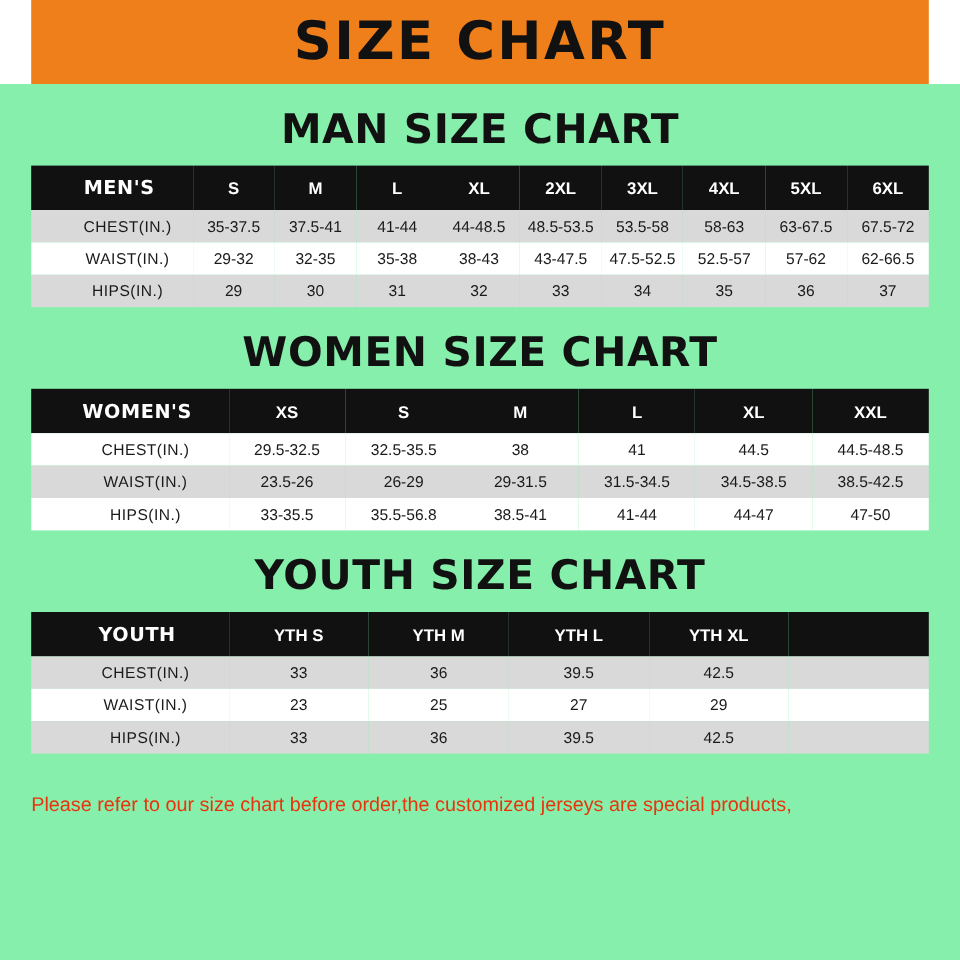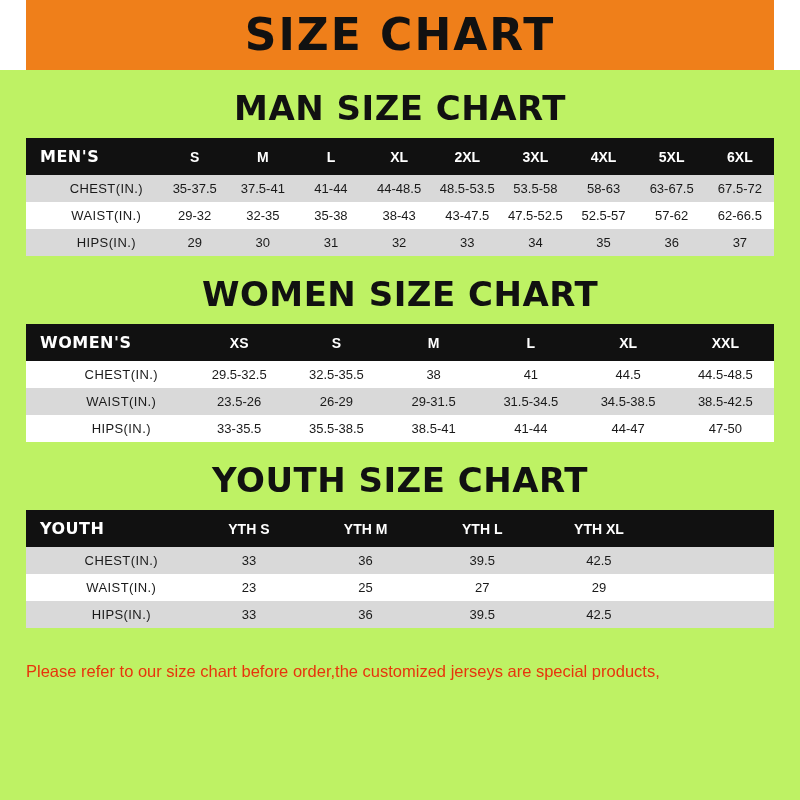--- a/index.html
+++ b/index.html
@@ -11,21 +11,21 @@
     height: 800px;
     background: #ffffff;
     font-family: "Liberation Sans", sans-serif;
     overflow: hidden;
   }
   .page {
     position: relative;
     width: 800px;
     height: 800px;
     box-sizing: border-box;
-    background: #bef264;
+    background: #86efac;
   }
   .header-banner {
     position: relative;
     width: 100%;
     height: 70px;
     background: #ef7f1a;
     display: flex;
     align-items: center;
     justify-content: center;
   }
@@ -76,21 +76,21 @@
     font-family: "Liberation Sans", sans-serif;
   }
   table.size-table thead th {
     background: #111111;
     color: #ffffff;
     font-weight: bold;
     font-size: 14px;
     padding: 9px 2px;
   }
   table.size-table thead th.rowhead {
-    text-align: left;
+    text-align: center;
     padding-left: 14px;
     font-family: "DejaVu Sans", sans-serif;
     font-size: 16px;
     letter-spacing: 0.5px;
   }
   table.size-table tbody tr.odd td {
     background: #d9d9d9;
   }
   table.size-table tbody tr.even td {
     background: #ffffff;
@@ -242,21 +242,21 @@
           <td>23.5-26</td>
           <td>26-29</td>
           <td>29-31.5</td>
           <td>31.5-34.5</td>
           <td>34.5-38.5</td>
           <td>38.5-42.5</td>
         </tr>
         <tr class="even">
           <td class="rowhead">HIPS(IN.)</td>
           <td>33-35.5</td>
-          <td>35.5-38.5</td>
+          <td>35.5-56.8</td>
           <td>38.5-41</td>
           <td>41-44</td>
           <td>44-47</td>
           <td>47-50</td>
         </tr>
       </tbody>
     </table>
 
     <div class="section-title">YOUTH SIZE CHART</div>
     <table class="size-table youth-table">

